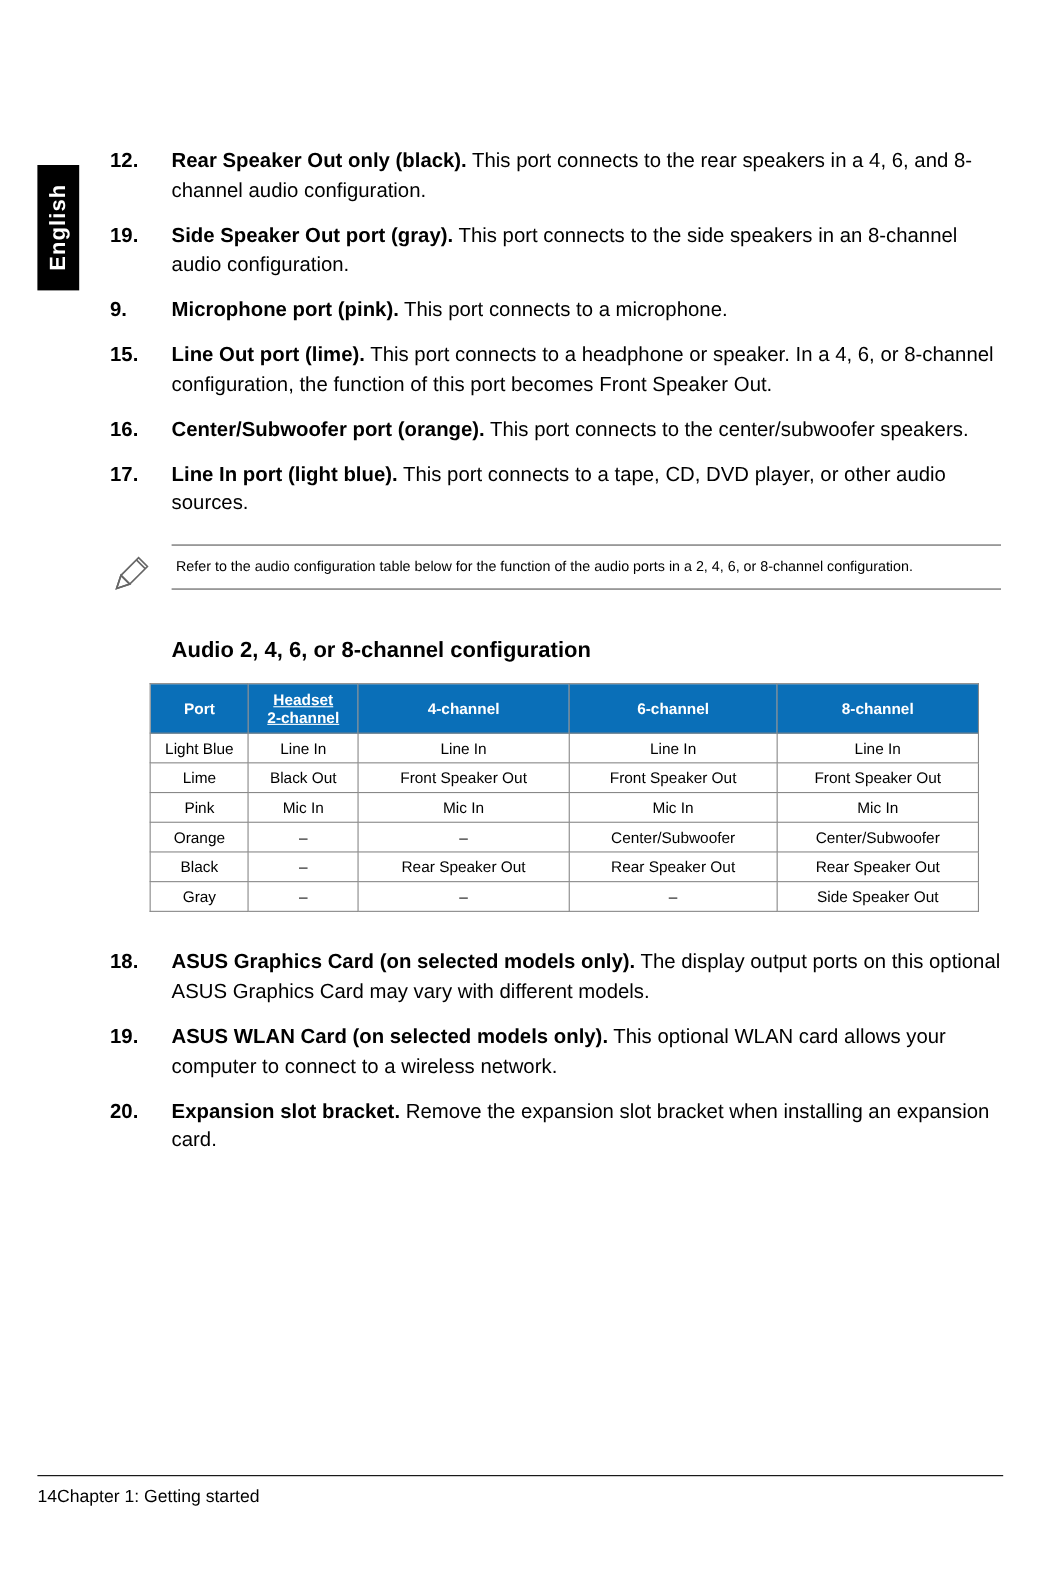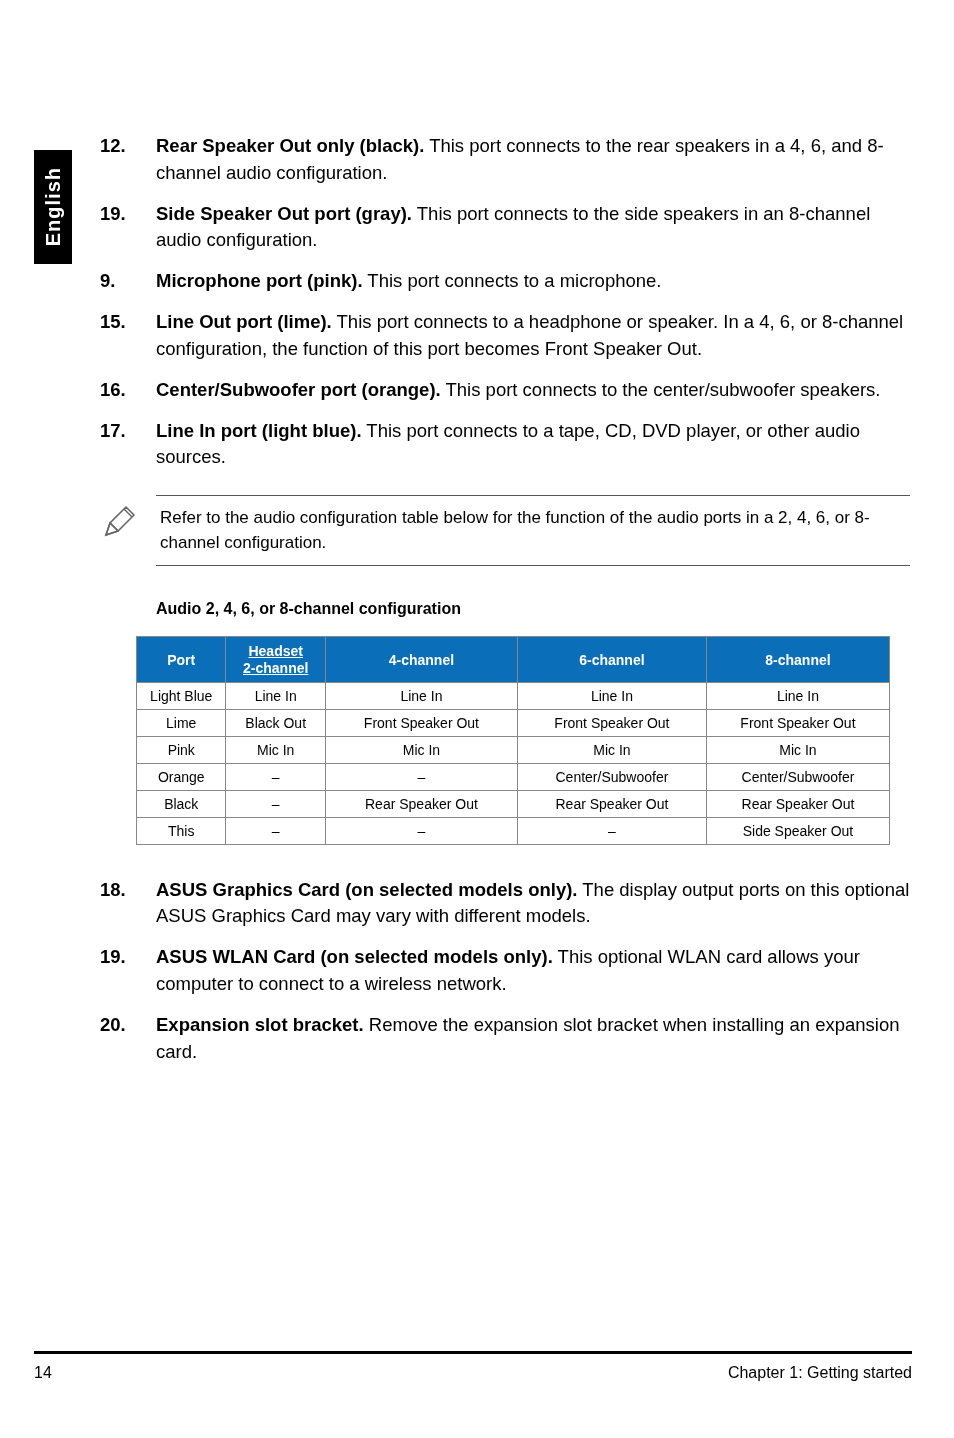--- a/index.html
+++ b/index.html
@@ -57,26 +57,26 @@
     width: 56px;
     flex: 0 0 56px;
     padding-top: 6px;
   }
   .note-icon svg { width: 40px; height: 40px; }
   .note-box {
     flex: 1;
     border-top: 1px solid #555;
     border-bottom: 1px solid #555;
     padding: 10px 4px;
-    font-size: 17px;
+    font-size: 13px;
     line-height: 1.45;
   }
   .sub-heading {
     font-weight: bold;
-    font-size: 16px;
+    font-size: 20px;
     margin: 34px 0 18px 56px;
   }
   .table-wrap { margin-left: 36px; margin-bottom: 32px; }
   table {
     border-collapse: collapse;
     width: 754px;
     font-size: 14px;
   }
   th, td {
     border: 1px solid #888;
@@ -93,26 +93,25 @@
   td { padding: 5px 4px; }
   .col-port { width: 90px; }
   .col-2ch { width: 100px; text-decoration: underline; }
   .col-4ch { width: 194px; }
   .col-6ch { width: 190px; }
   .col-8ch { width: 184px; }
   .th-stack { line-height: 1.15; }
   .footer {
     position: absolute;
     left: 34px;
-    bottom: 56px;
+    bottom: 68px;
     width: 878px;
-    border-top: 3px solid #000000;
+    border-top: 1px solid #000000;
     padding-top: 10px;
     display: flex;
-    justify-content: space-between;
     font-size: 16px;
   }
 </style>
 </head>
 <body>
 
 <div class="side-tab">
   <span>English</span>
 </div>
 
@@ -206,21 +205,21 @@
           <td>Center/Subwoofer</td>
         </tr>
         <tr>
           <td>Black</td>
           <td>–</td>
           <td>Rear Speaker Out</td>
           <td>Rear Speaker Out</td>
           <td>Rear Speaker Out</td>
         </tr>
         <tr>
-          <td>This</td>
+          <td>Gray</td>
           <td>–</td>
           <td>–</td>
           <td>–</td>
           <td>Side Speaker Out</td>
         </tr>
       </tbody>
     </table>
   </div>
 
   <div class="item">

